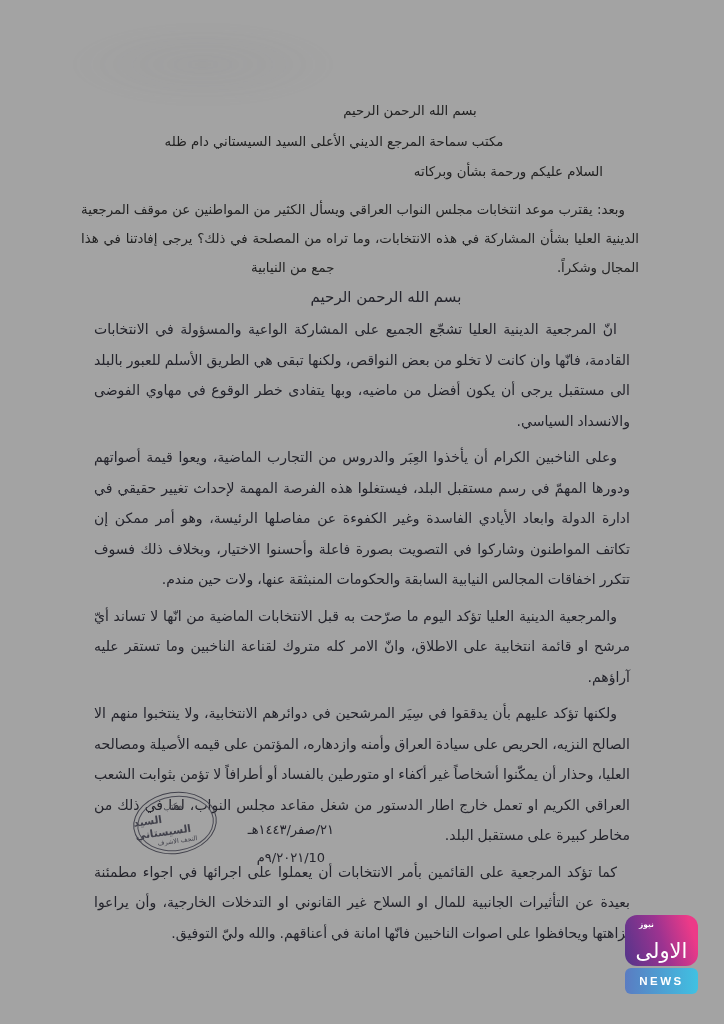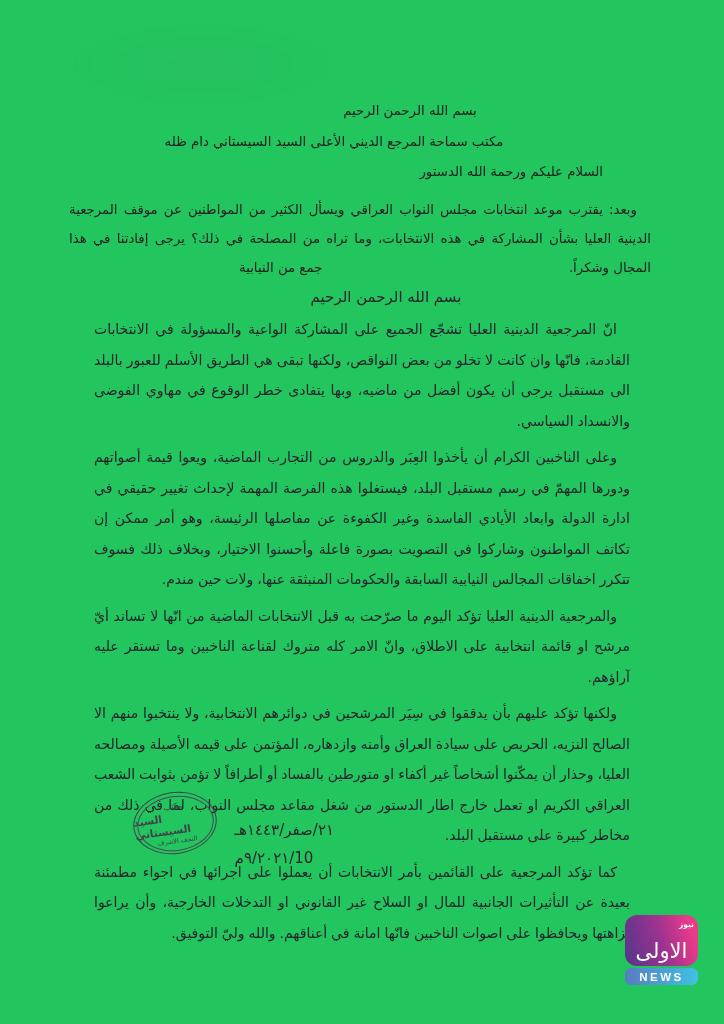--- a/index.html
+++ b/index.html
@@ -1,73 +1,73 @@
 <!DOCTYPE html>
 <html lang="ar"><head>
 <meta charset="utf-8">
 <style>
   html,body { margin:0; padding:0; background:#ffffff; }
   body { width:724px; height:1024px; font-family:"DejaVu Sans",sans-serif; }
-  .page { position:relative; width:724px; height:1024px; background:#22c55e; overflow:hidden; color:#1d1d1f; }
+  .page { position:relative; width:724px; height:1024px; background:#a3a3a3; overflow:hidden; color:#1d1d1f; }
 
   .smudge { position:absolute; left:68px; top:22px; width:270px; height:85px;
     background:radial-gradient(ellipse at center, rgba(120,120,125,0.08), rgba(120,120,125,0) 70%);
     filter:blur(2px); }
 
   
   .typed { position:absolute; top:103px; right:69px; left:65px; direction:rtl; font-size:13.3px; color:#222; }
   .t-basmala { text-align:center; transform:translateX(50px); margin-bottom:16px; }
   .t-office  { text-align:center; padding-right:52px; margin-bottom:15px; }
   .t-greeting{ text-align:right; padding-right:52px; margin-bottom:16px; }
-  .t-question{ position:relative; line-height:29px; text-align:justify; text-indent:14px; margin:4px; }
+  .t-question{ position:relative; line-height:29px; text-align:justify; text-indent:14px; margin:16px; }
   .signer { position:absolute; left:170px; bottom:0; text-indent:0; white-space:nowrap; }
 
   
   .hand { position:absolute; top:288px; right:94px; left:86px; direction:rtl; color:#24242c; }
   .h-basmala { text-align:center; font-size:15px; transform:translateX(28px); margin-bottom:8px; }
   .hpara { margin:0 0 6px 8px; font-size:14px; line-height:30.5px; text-align:justify;
            text-indent:13px; word-spacing:-0.5px; }
 
-  .dates { position:absolute; top:816px; right:390px; direction:rtl; text-align:left;
-           font-size:15px; line-height:28px; color:#24242c; white-space:nowrap; }
+  .dates { position:absolute; top:816px; right:390px; direction:rtl; text-align:center;
+           font-size:13px; line-height:28px; color:#24242c; white-space:nowrap; }
 
   
   .stamp { position:absolute; left:133px; top:792px; width:84px; height:62px;
            transform:rotate(-8deg); }
   .stamp-outer { width:100%; height:100%; border:1.7px solid #41414b; border-radius:50%;
            position:relative; display:flex; flex-direction:column; align-items:center;
            justify-content:center; box-sizing:border-box; color:#41414b; }
   .stamp-outer::before { content:""; position:absolute; inset:2.5px; border:0.9px solid #4a4a54;
            border-radius:50%; }
   .stamp .s1 { font-size:8px; line-height:9px; }
   .stamp .s2 { font-size:10.5px; line-height:13px; font-weight:bold; }
   .stamp .s3 { font-size:6.5px; line-height:8px; }
 
   
   .logo { position:absolute; left:625px; top:915px; width:73px; }
   .logo-sq { height:51px; border-radius:12px; position:relative; overflow:hidden; }
-  .lg-small { position:absolute; top:5px; left:14px; color:#fff; font-size:7.5px; font-weight:bold;margin-left:40px; }
+  .lg-small { position:absolute; top:5px; left:14px; color:#fff; font-size:7.5px; font-weight:bold; }
   .lg-main  { position:absolute; bottom:3px; left:0; right:0; text-align:center; color:#fff;
               font-size:21px; font-weight:normal; letter-spacing:-1px; line-height:24px; }
-  .logo-bar { margin-top:2px; height:17px; border-radius:6px; display:flex; align-items:center;
+  .logo-bar { margin-top:2px; height:26px; border-radius:6px; display:flex; align-items:center;
               justify-content:center; }
   .logo-bar span { color:#fff; font-size:11.5px; font-weight:bold; letter-spacing:2.5px;
               font-family:"Liberation Sans",sans-serif; }
 </style>
 </head>
 <body>
 
 <div class="page">
 
   <div class="smudge"></div>
 
   <div class="typed">
     <div class="t-basmala">بسم الله الرحمن الرحيم</div>
     <div class="t-office">مكتب سماحة المرجع الديني الأعلى السيد السيستاني دام ظله</div>
-    <div class="t-greeting">السلام عليكم ورحمة الله الدستور</div>
+    <div class="t-greeting">السلام عليكم ورحمة بشأن وبركاته</div>
     <p class="t-question"><span>وبعد: يقترب موعد انتخابات مجلس النواب العراقي ويسأل الكثير من المواطنين عن موقف المرجعية الدينية العليا بشأن المشاركة في هذه الانتخابات، وما تراه من المصلحة في ذلك؟ يرجى إفادتنا في هذا المجال وشكراً.</span><span class="signer">جمع من النيابية</span></p>
   </div>
 
   <div class="hand">
     <div class="h-basmala">بسم الله الرحمن الرحيم</div>
     <div class="h-paras">
 
     <p class="hpara">انّ المرجعية الدينية العليا تشجّع الجميع على المشاركة الواعية والمسؤولة في الانتخابات القادمة، فانّها وان كانت لا تخلو من بعض النواقص، ولكنها تبقى هي الطريق الأسلم للعبور بالبلد الى مستقبل يرجى أن يكون أفضل من ماضيه، وبها يتفادى خطر الوقوع في مهاوي الفوضى والانسداد السياسي.</p>
         <p class="hpara">وعلى الناخبين الكرام أن يأخذوا العِبَر والدروس من التجارب الماضية، ويعوا قيمة أصواتهم ودورها المهمّ في رسم مستقبل البلد، فيستغلوا هذه الفرصة المهمة لإحداث تغيير حقيقي في ادارة الدولة وابعاد الأيادي الفاسدة وغير الكفوءة عن مفاصلها الرئيسة، وهو أمر ممكن إن تكاتف المواطنون وشاركوا في التصويت بصورة فاعلة وأحسنوا الاختيار، وبخلاف ذلك فسوف تتكرر اخفاقات المجالس النيابية السابقة والحكومات المنبثقة عنها، ولات حين مندم.</p>
         <p class="hpara">والمرجعية الدينية العليا تؤكد اليوم ما صرّحت به قبل الانتخابات الماضية من انّها لا تساند أيّ مرشح او قائمة انتخابية على الاطلاق، وانّ الامر كله متروك لقناعة الناخبين وما تستقر عليه آراؤهم.</p>

